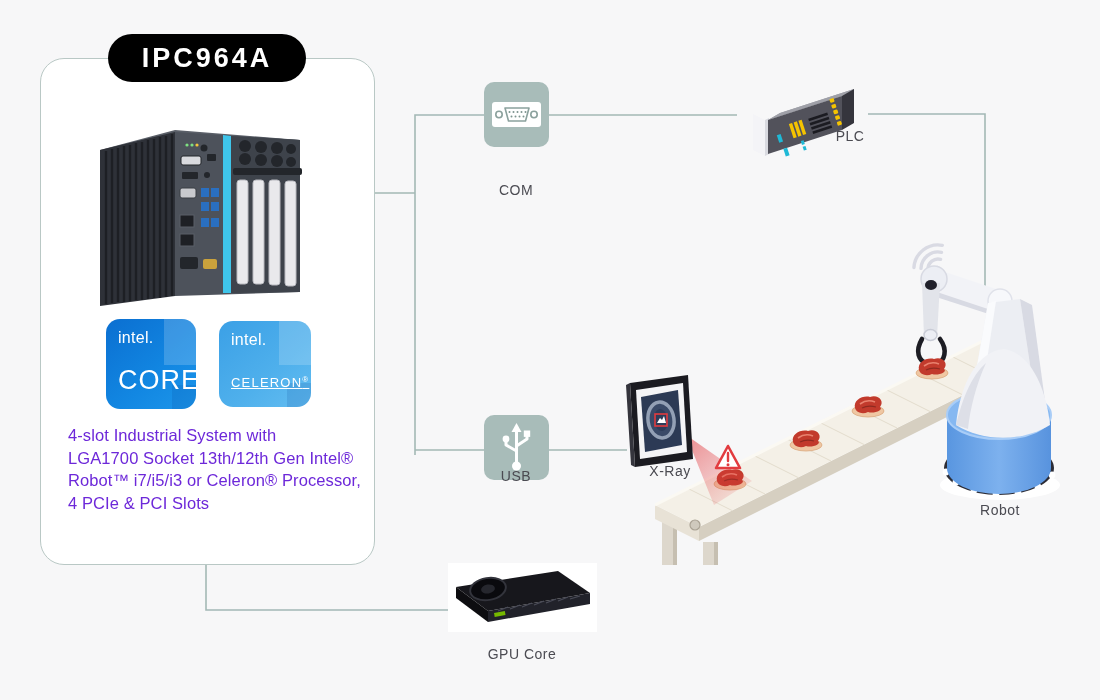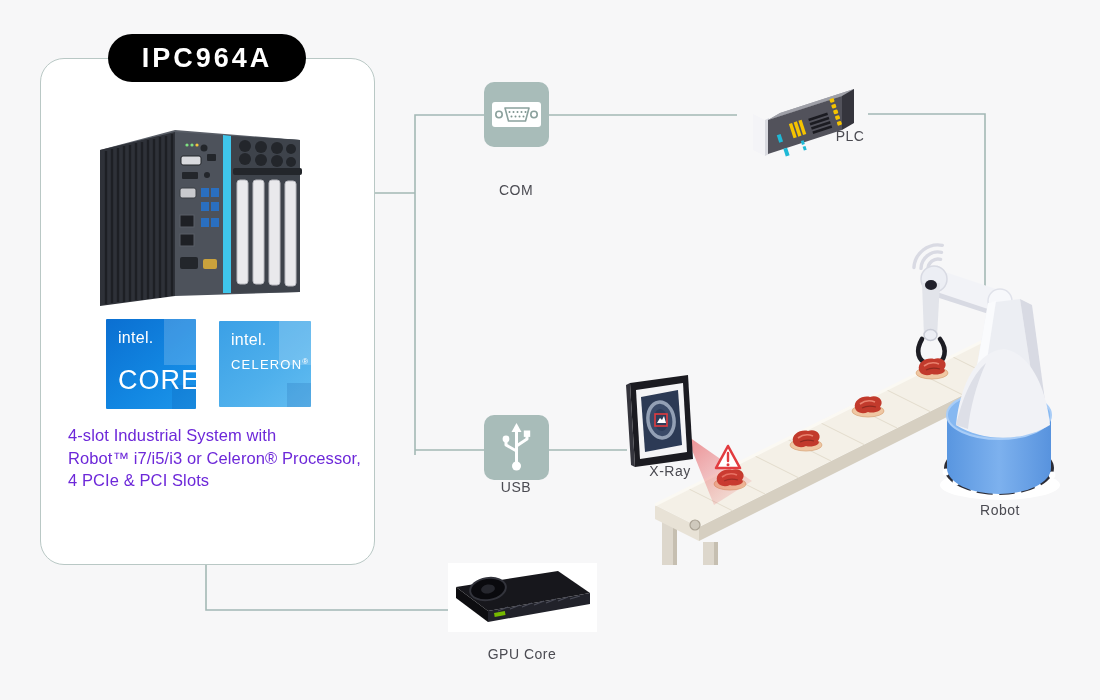--- a/index.html
+++ b/index.html
@@ -12,30 +12,30 @@
 
   
   .card { position:absolute; left:40px; top:58px; width:335px; height:507px;
           background:#ffffff; border:1.5px solid #b9c8c5; border-radius:24px; }
   .badge { position:absolute; left:108px; top:34px; width:198px; height:48px;
            background:#000000; border-radius:26px; color:#ffffff; font-weight:bold;
            font-size:27px; letter-spacing:3px; display:flex; align-items:center;
            justify-content:center; z-index:3; }
   .pc-img { position:absolute; left:95px; top:112px; width:220px; height:200px; }
 
-  .intel-badge { position:absolute; width:90px; height:90px; border-radius:1px;
+  .intel-badge { position:absolute; width:90px; height:90px; border-radius:14px;
                  color:#fff; padding:10px 0 0 12px; overflow:hidden; }
   .intel-core { left:106px; top:319px; background:linear-gradient(140deg,#0b6fd1 0%,#1287e2 60%,#1d96ea 100%); }
   .intel-celeron { left:219px; top:321px; width:92px; height:86px;
                  background:linear-gradient(140deg,#3ba0e6 0%,#4fb0ec 60%,#63bdf1 100%); }
   .intel-patch { position:absolute; background:rgba(255,255,255,0.18); }
   .intel-patch2 { position:absolute; background:rgba(0,60,140,0.14); }
   .intel-brand { font-size:16px; font-weight:500; letter-spacing:0.3px; position:relative; }
   .intel-name-core { font-size:27px; font-weight:500; letter-spacing:1px; margin-top:18px; position:relative;text-align:center; }
-  .intel-name-celeron { font-size:13px; font-weight:500; letter-spacing:1.2px; margin-top:8px; position:relative; }
+  .intel-name-celeron { font-size:13px; font-weight:500; letter-spacing:1.2px; margin-top:26px; position:relative;text-decoration:underline; }
   .intel-mark { font-size:8px; vertical-align:super; }
 
   .desc { position:absolute; left:68px; top:424px; width:300px; color:#6d28d9;
           font-size:16.5px; line-height:22.5px; letter-spacing:0.1px; }
 
   
   .port-tile { position:absolute; width:65px; height:65px; background:#a8bcb9; border-radius:10px; }
   .node-label { position:absolute; color:#4b4b52; font-size:14px; font-weight:500;
                 letter-spacing:0.5px; text-align:center; }
 
@@ -140,20 +140,21 @@
 
 <div class="intel-badge intel-celeron">
   <div class="intel-patch" style="left:60px; top:0; width:32px; height:44px;"></div>
   <div class="intel-patch2" style="left:68px; top:62px; width:24px; height:24px;"></div>
   <div class="intel-brand">intel.</div>
   <div class="intel-name-celeron"><span>CELERON</span><span class="intel-mark">®</span></div>
 </div>
 
 <div class="desc">
   <div>4-slot Industrial System with</div>
+  <div>LGA1700 Socket 13th/12th Gen Intel®</div>
   <div>Robot™ i7/i5/i3 or Celeron® Processor,</div>
   <div>4 PCIe &amp; PCI Slots</div>
 </div>
 
 <div class="port-tile" style="left:484px; top:82px;">
   <svg width="65" height="65" viewBox="0 0 65 65">
     <rect x="8" y="20" width="49" height="25" rx="3" fill="#ffffff"></rect>
     <circle cx="15" cy="32.5" r="3.2" fill="#fff" stroke="#8ba19d" stroke-width="1.6"></circle>
     <circle cx="50" cy="32.5" r="3.2" fill="#fff" stroke="#8ba19d" stroke-width="1.6"></circle>
     <path d="M21,26 H45 L41.5,39 H24.5 Z" fill="#fff" stroke="#8ba19d" stroke-width="1.6" stroke-linejoin="round"></path>
@@ -178,21 +179,21 @@
       <line x1="32.5" y1="16" x2="32.5" y2="48"></line>
       <path d="M32.5,36 L22,30 L22,27"></path>
       <path d="M32.5,31 L43,24 L43,22"></path>
     </g>
     <polygon points="32.5,8 27.5,17 37.5,17" fill="#ffffff"></polygon>
     <circle cx="32.5" cy="51" r="4.5" fill="#ffffff"></circle>
     <circle cx="22" cy="24" r="3.4" fill="#ffffff"></circle>
     <rect x="39.8" y="15.5" width="6.4" height="6.4" fill="#ffffff"></rect>
   </svg>
 </div>
-<div class="node-label" style="left:476px; top:479px; width:80px;">USB</div>
+<div class="node-label" style="left:476px; top:468px; width:80px;">USB</div>
 
 <div class="gpu-box">
   <svg width="149" height="69" viewBox="0 0 149 69">
     <polygon points="8,24 110,8 142,30 40,48" fill="#17171c"></polygon>
     <polygon points="8,24 8,35 40,59 40,48" fill="#0d0d10"></polygon>
     <polygon points="40,48 142,30 142,41 40,59" fill="#21222a"></polygon>
     <g stroke="#4a4c58" stroke-width="1.2">
       <line x1="50" y1="48" x2="60" y2="44"></line>
           <line x1="62" y1="46" x2="72" y2="42"></line>
       <line x1="74" y1="44" x2="84" y2="40"></line>

